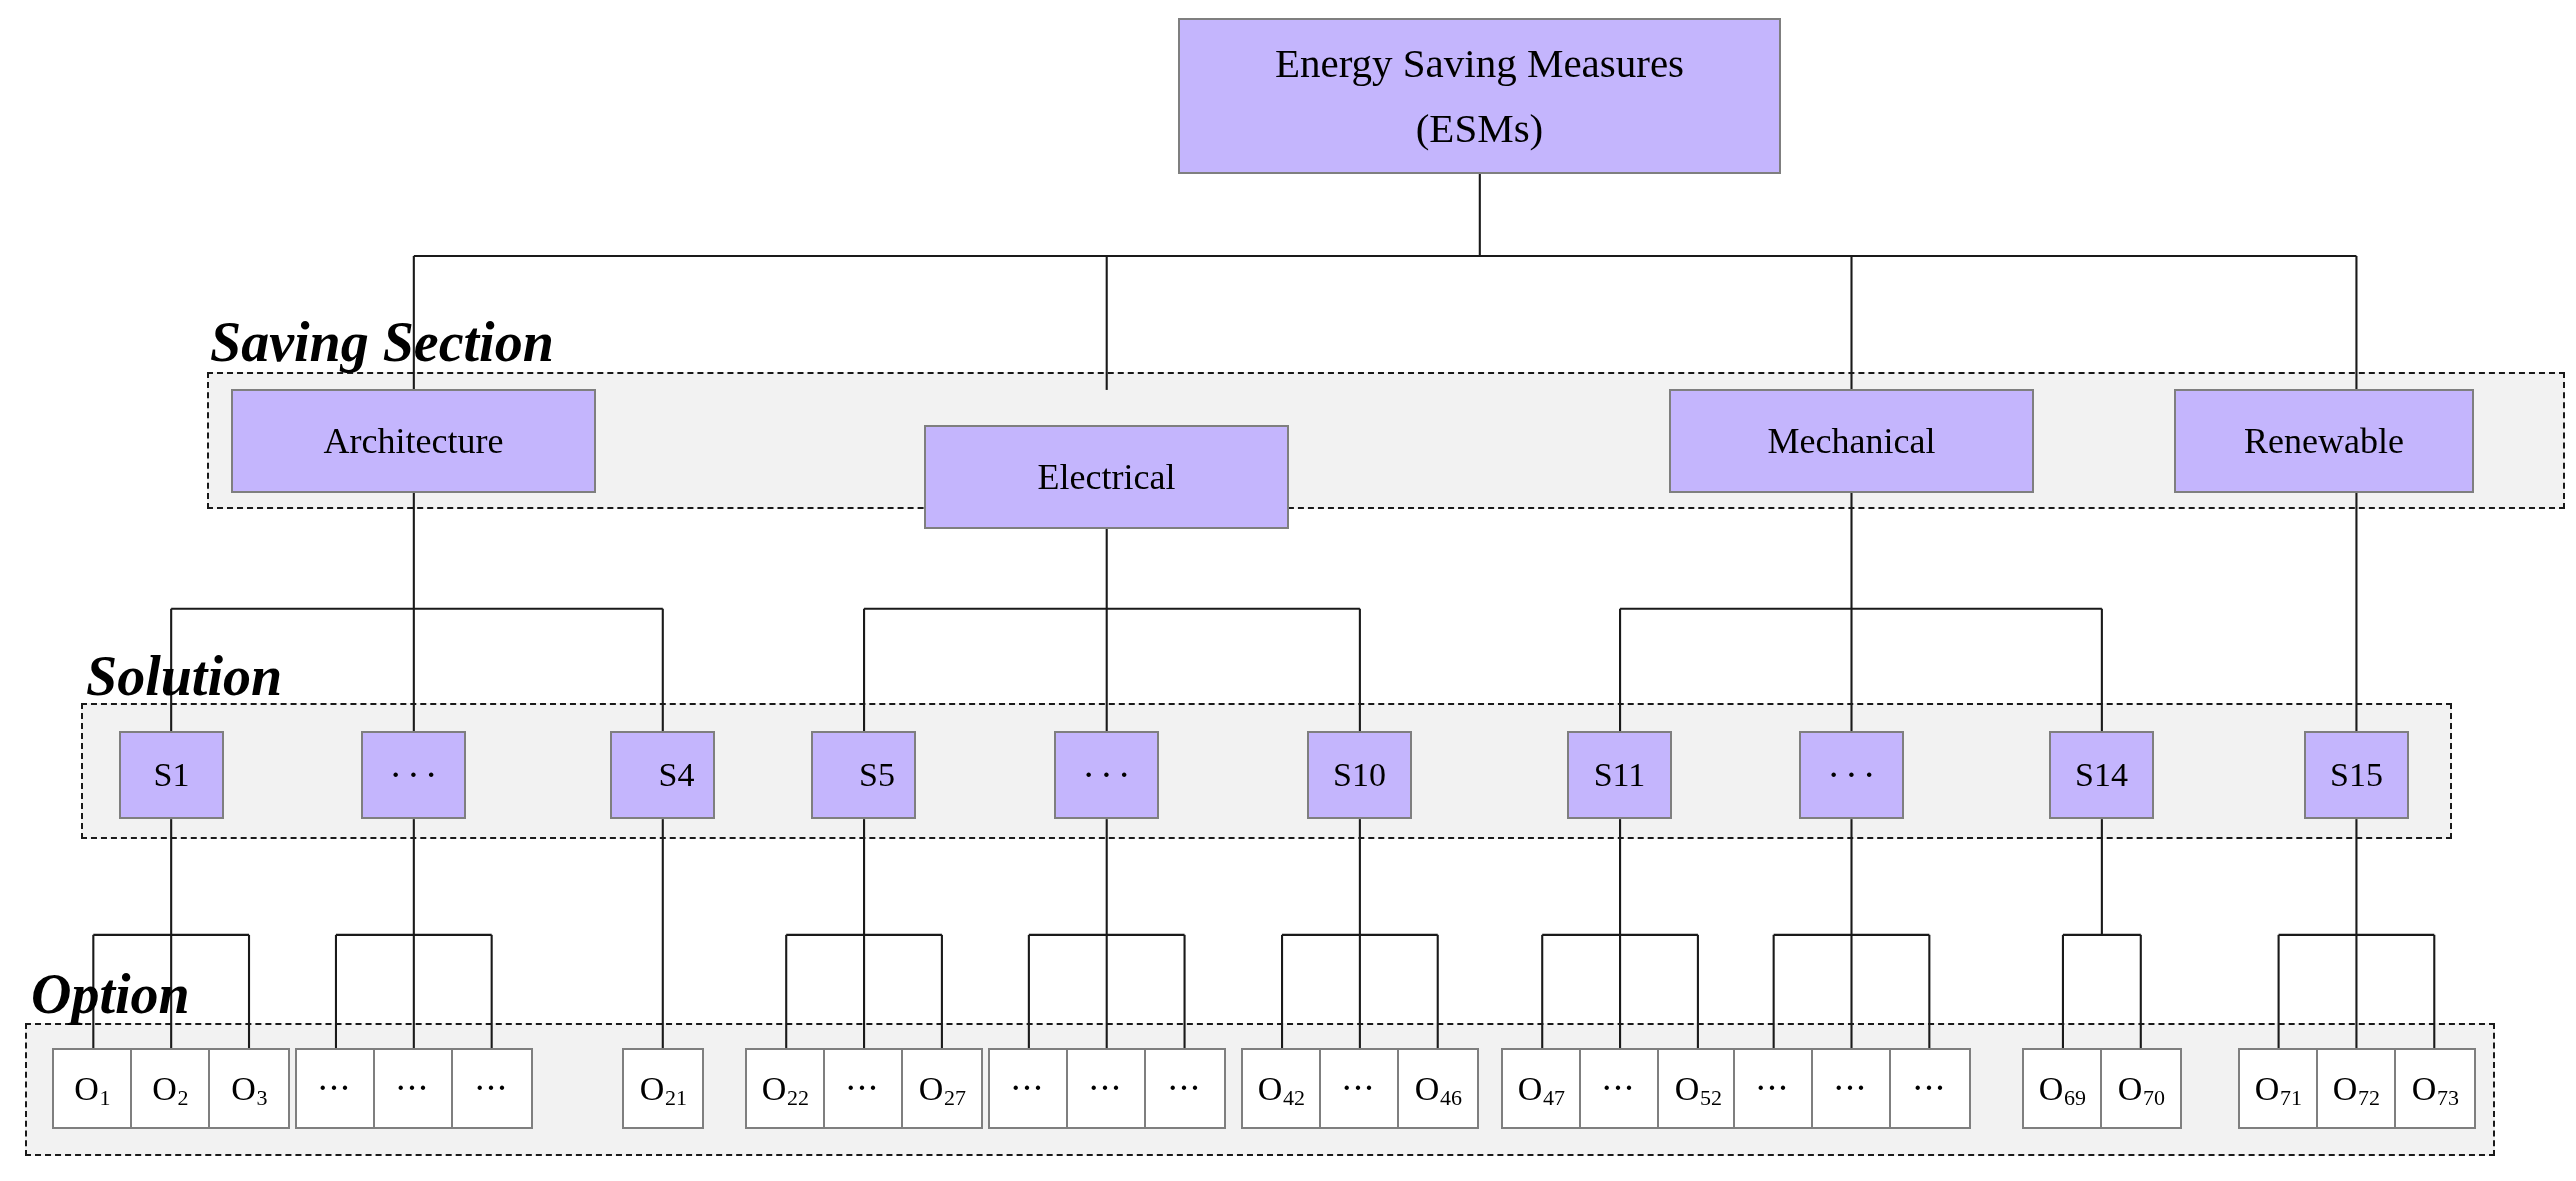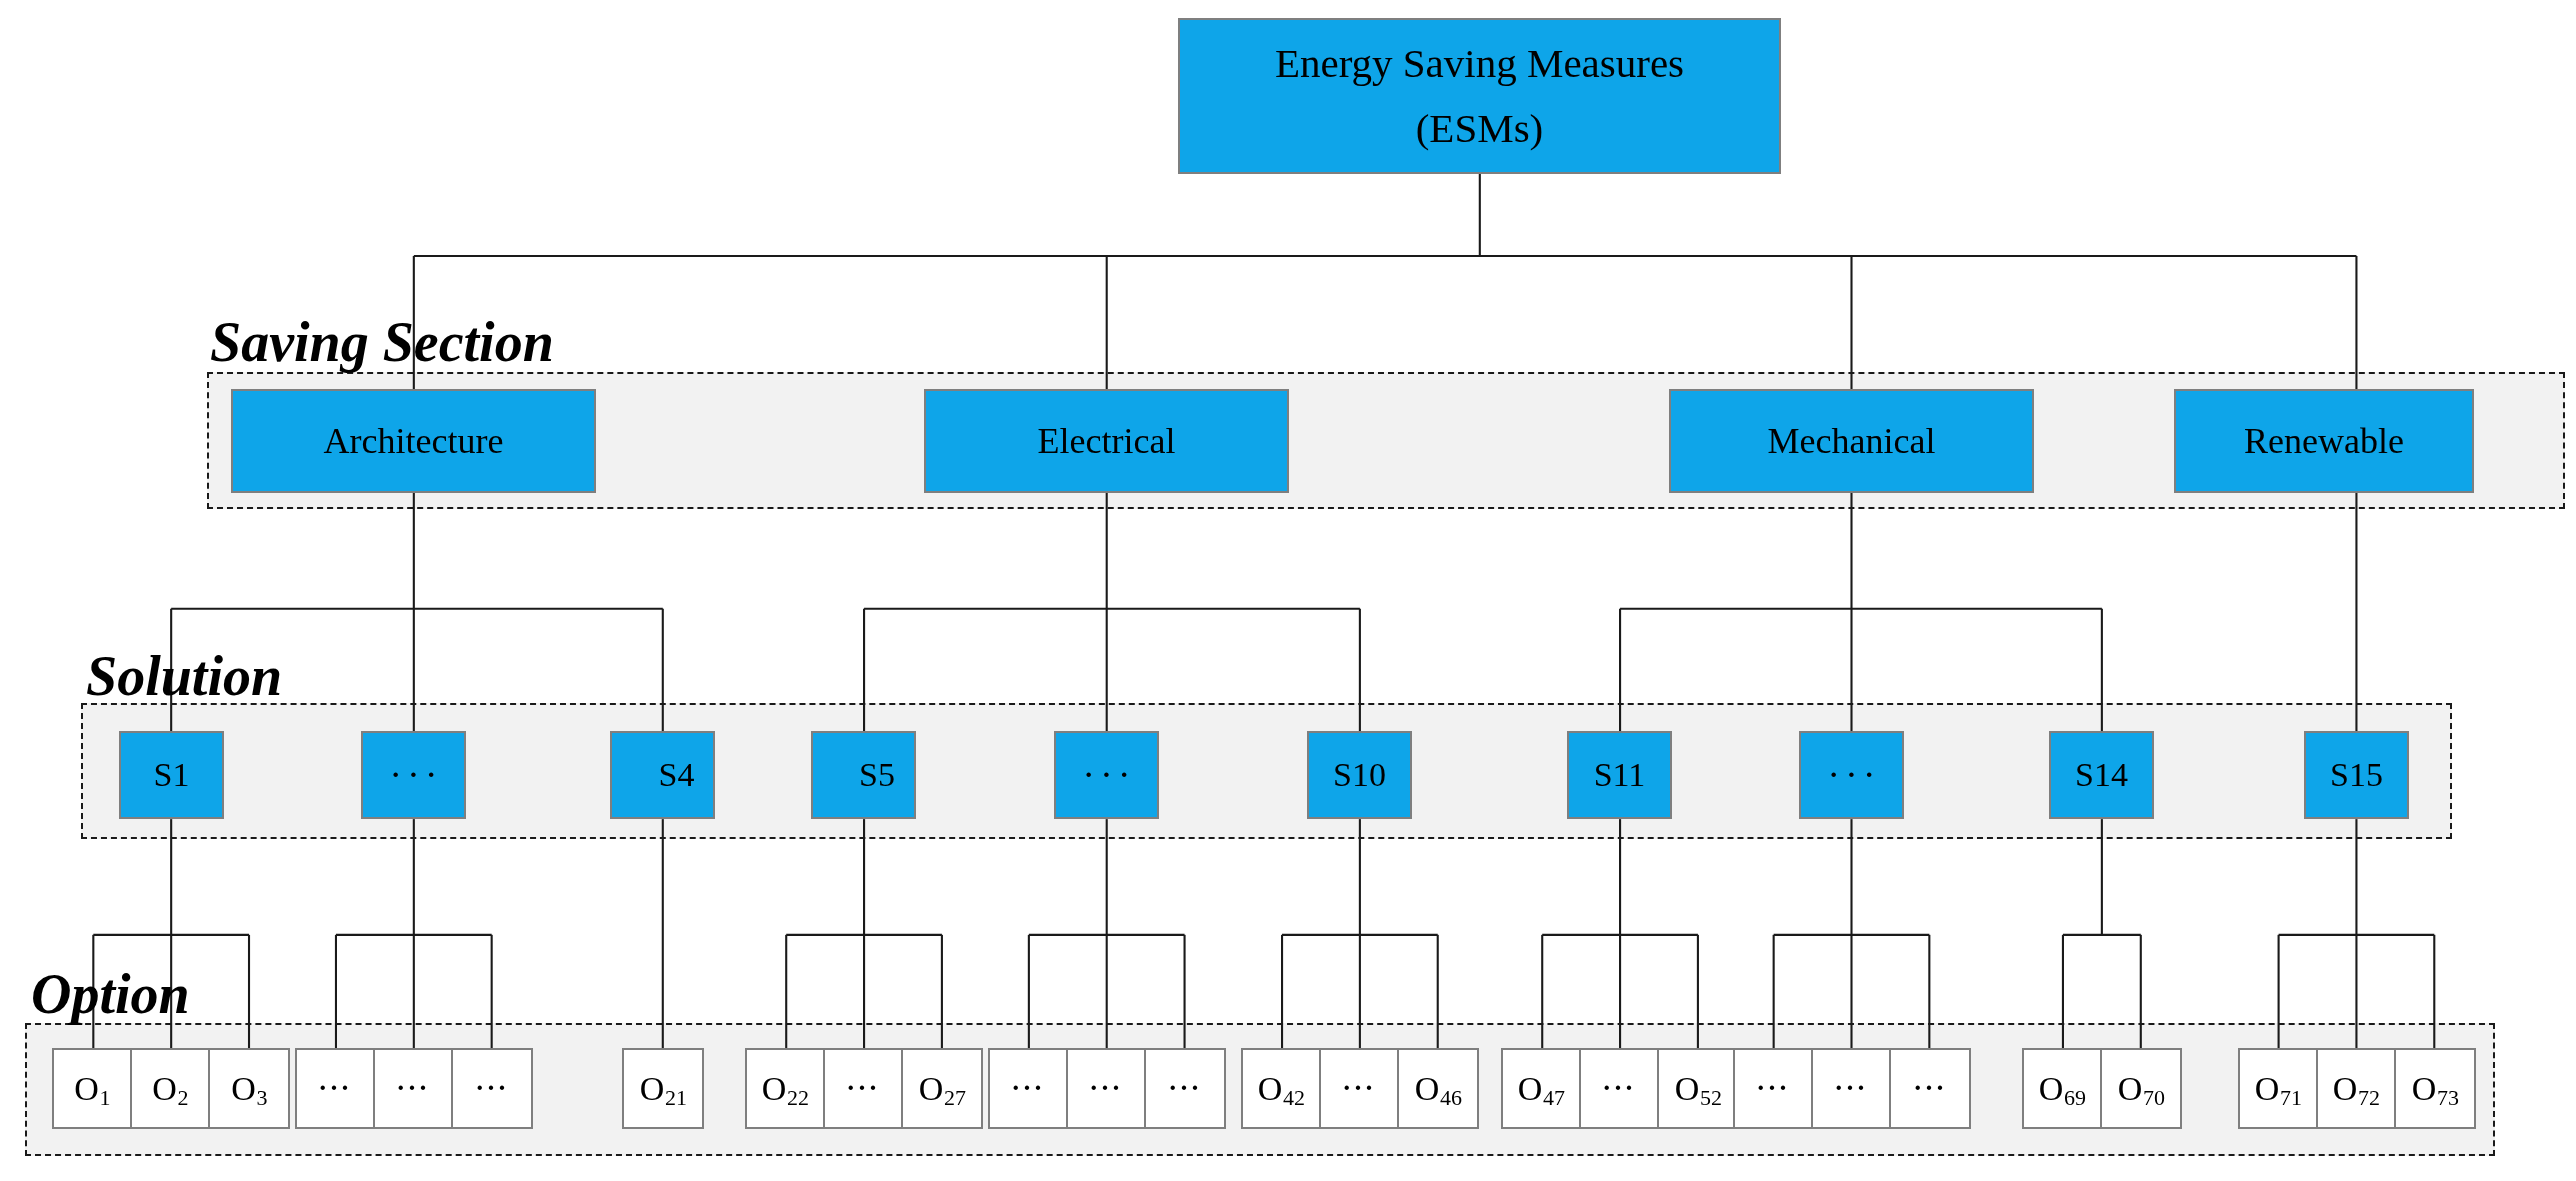--- a/index.html
+++ b/index.html
@@ -13,21 +13,21 @@
 
   #wires{position:absolute;left:0;top:0;z-index:1;}
 
   #nodes{position:absolute;left:0;top:0;width:100%;height:100%;z-index:2;}
 
   .lvl-label{position:absolute;font-size:56px;font-weight:bold;font-style:italic;white-space:nowrap;z-index:2;}
   .label-section{left:210px;top:310px;}
   .label-solution{left:86px;top:644px;}
   .label-option{left:31px;top:962px;}
 
-  .box{position:absolute;background:#0ea5e9;border:2.1px solid #7f7f7f;box-sizing:border-box;
+  .box{position:absolute;background:#c4b5fd;border:2.1px solid #7f7f7f;box-sizing:border-box;
        display:flex;align-items:center;justify-content:center;text-align:left;}
   .root-box{left:1178px;top:17.5px;width:603px;height:156px;flex-direction:column;font-size:41px;line-height:65px;}
   .sec-box{height:104px;top:389px;font-size:36px;}
   .sol-box{top:731px;width:105px;height:88px;font-size:34px;}
   .sdots{letter-spacing:8.4px;text-indent:8.4px;font-weight:bold;font-size:28px;}
 
   .opt-group{position:absolute;top:1048px;display:flex;border:2.1px solid #7f7f7f;background:#fff;box-sizing:content-box;}
   .opt-cell{width:78px;height:77px;display:flex;align-items:center;justify-content:center;
             border-right:2.1px solid #7f7f7f;box-sizing:border-box;font-size:34px;background:#fff;}
   .opt-cell:last-child{border-right:none;}
@@ -158,21 +158,21 @@
       </div>
       <div class="box sol-box" style="left: 610px; padding-left: 28px;">
         <span class="">S4</span>
       </div>
       <div class="opt-group" style="left: 622px;">
         <div class="opt-cell">
           <span class="obase">O</span>
           <sub class="osub">21</sub>
         </div>
       </div>
-      <div class="box sec-box" style="left: 924px; width: 365px;">
+      <div class="box sec-box" style="left: 924px; width: 365px; margin-top: 36px;">
         <span>Electrical</span>
       </div>
       <div class="box sol-box" style="left: 811px; padding-left: 27px;">
         <span class="">S5</span>
       </div>
       <div class="opt-group" style="left: 745px;">
         <div class="opt-cell">
           <span class="obase">O</span>
           <sub class="osub">22</sub>
         </div>

